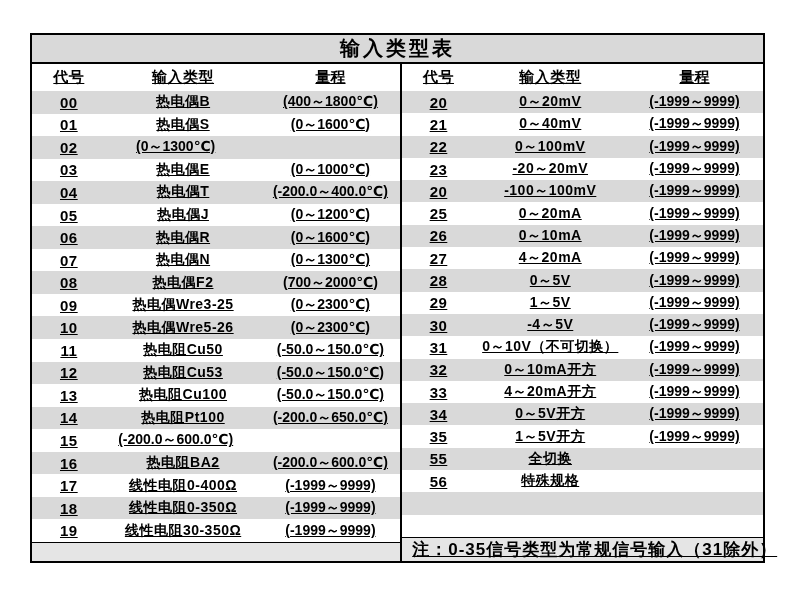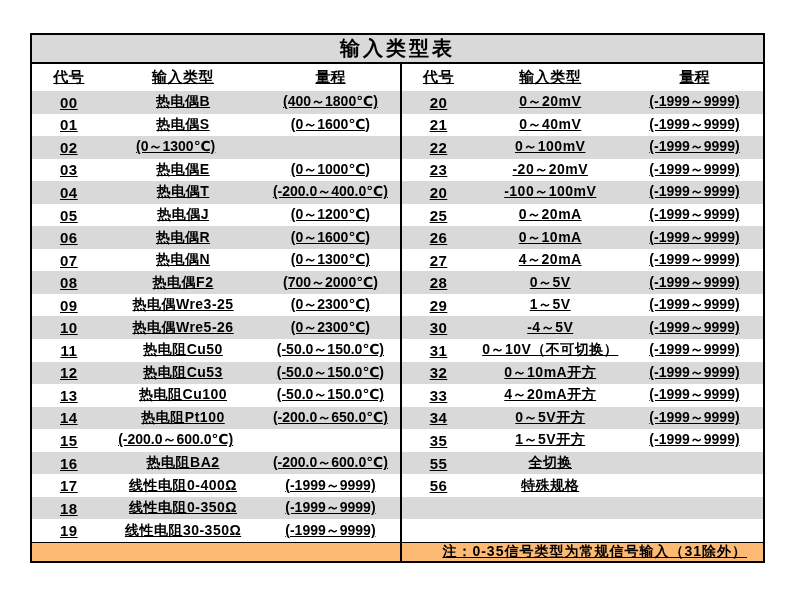--- a/index.html
+++ b/index.html
@@ -54,26 +54,26 @@
     align-items: center;
     font-size: 14px;
   }
   .rows .data-row:nth-child(odd) { background: #d9d9d9; }
   .cell { text-align: center; white-space: nowrap; overflow: visible; }
   .c-code  { width: 20%; font-size: 15px; letter-spacing: 0.5px; }
   .c-type  { width: 42%; letter-spacing: 0.5px; }
   .c-range { width: 38%; letter-spacing: 0; }
   .bottom-row {
     flex: 0 0 19px;
-    background: #fdba74;
+    background: #e5e5e5;
     border-top: 1px solid #000000;
     display: flex;
     align-items: center;
     justify-content: center;
-    font-size: 14px;
+    font-size: 17px;
     letter-spacing: 1px;
     white-space: nowrap;
     padding-left: 24px;
   }
 </style>
 </head>
 <body>
 
 <div class="canvas">
   <div class="io-table">

